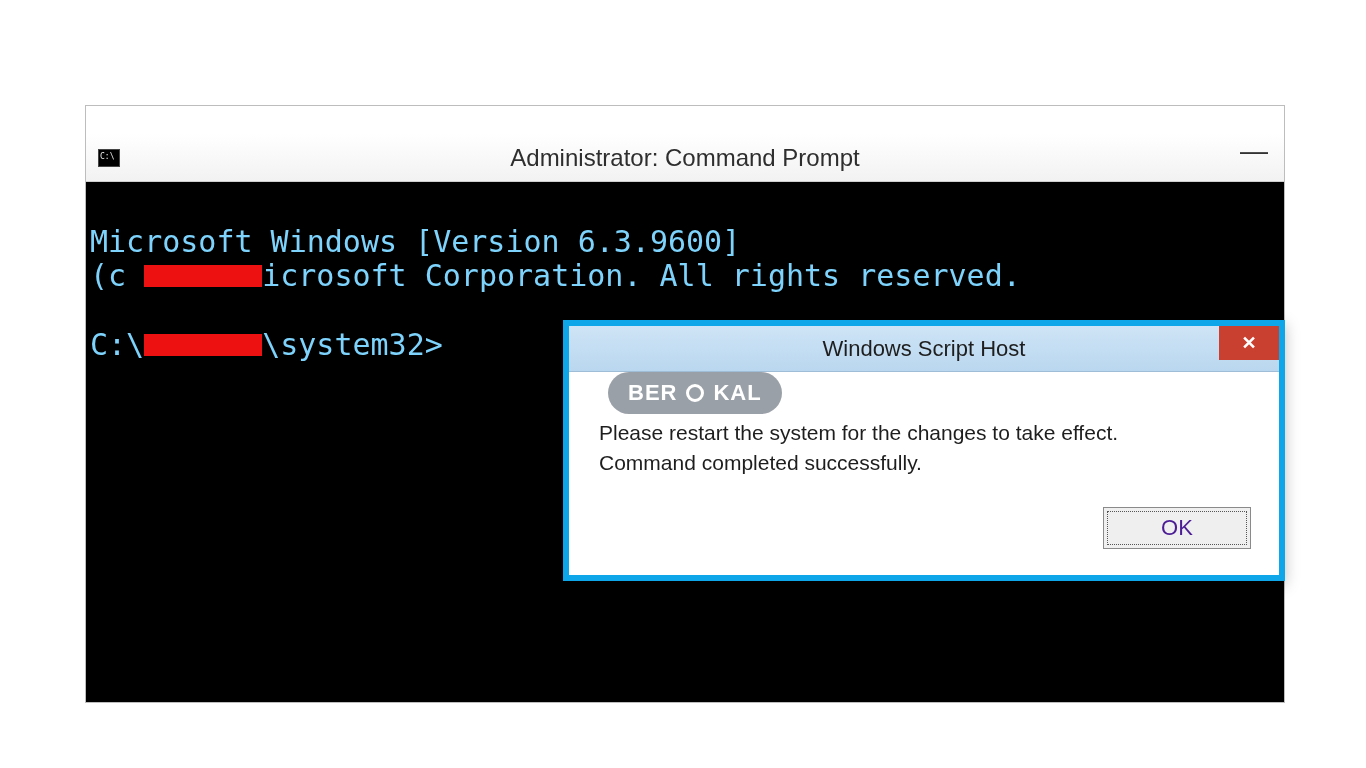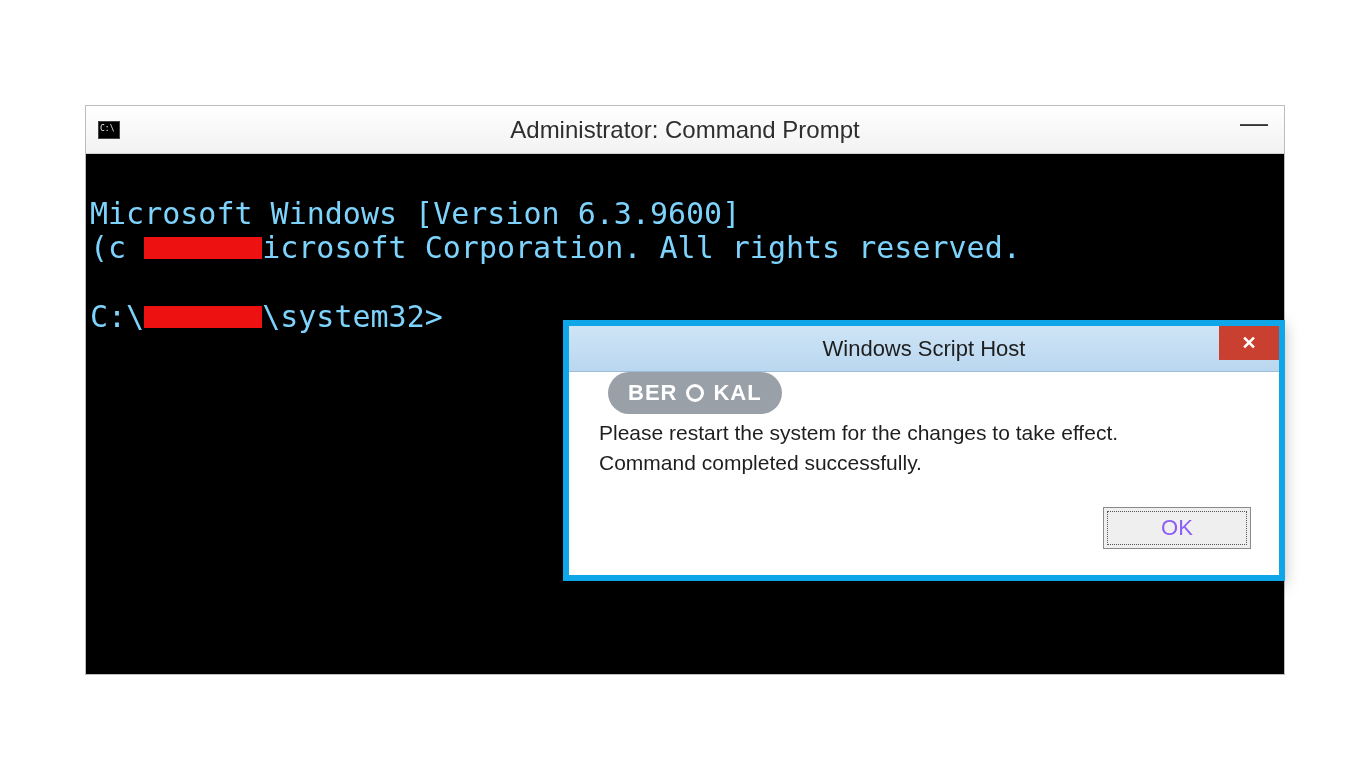--- a/index.html
+++ b/index.html
@@ -27,20 +27,21 @@
       background: #ffffff;
       border: 1px solid #bdbdbd;
     }
     .cmd-titlebar {
       height: 48px;
       background: linear-gradient(to bottom, #ffffff, #f2f2f2);
       display: flex;
       align-items: center;
       position: relative;
       border-bottom: 1px solid #cfcfcf;
+      margin-top: 28px;
     }
     .cmd-icon {
       width: 22px;
       height: 18px;
       background: #000000;
       border: 1px solid #444;
       margin-left: 12px;
       position: relative;
     }
     .cmd-icon::after {
@@ -143,21 +144,21 @@
       display: flex;
       justify-content: flex-end;
     }
     .ok-btn {
       width: 148px;
       height: 42px;
       background: #efefef;
       border: 1px solid #8a8a8a;
       outline: 1px dotted #555;
       outline-offset: -5px;
-      color: #8b5cf6;
+      color: #4c1d95;
       font-size: 22px;
       cursor: pointer;
       font-family: inherit;
     }
 
     
     .watermark {
       position: absolute;
       left: 523px;
       top: 267px;

